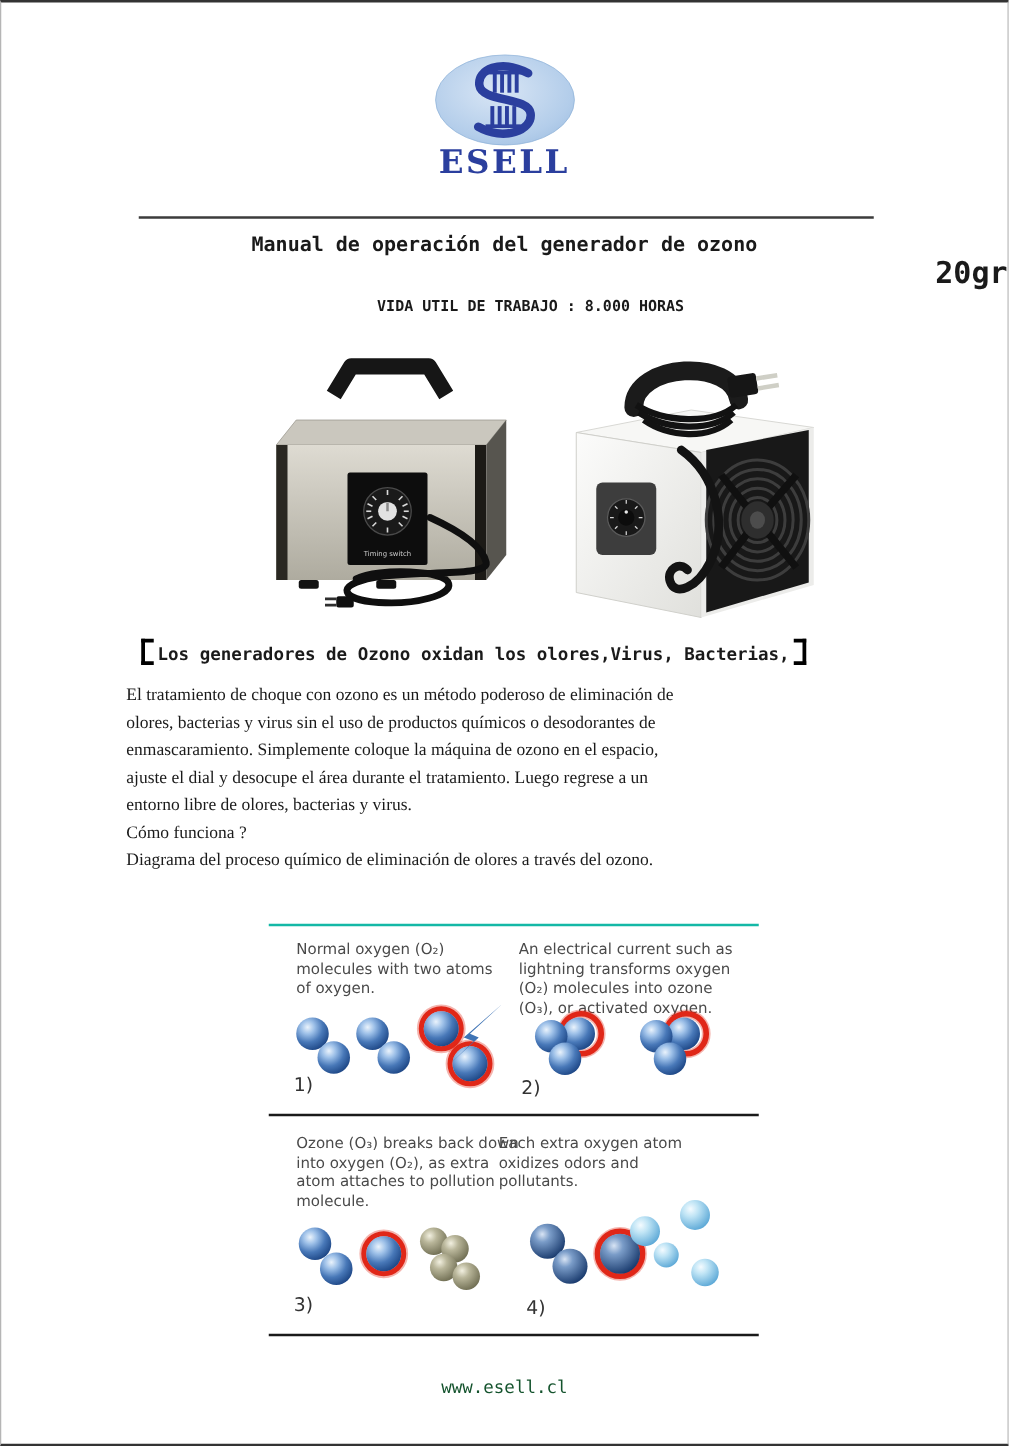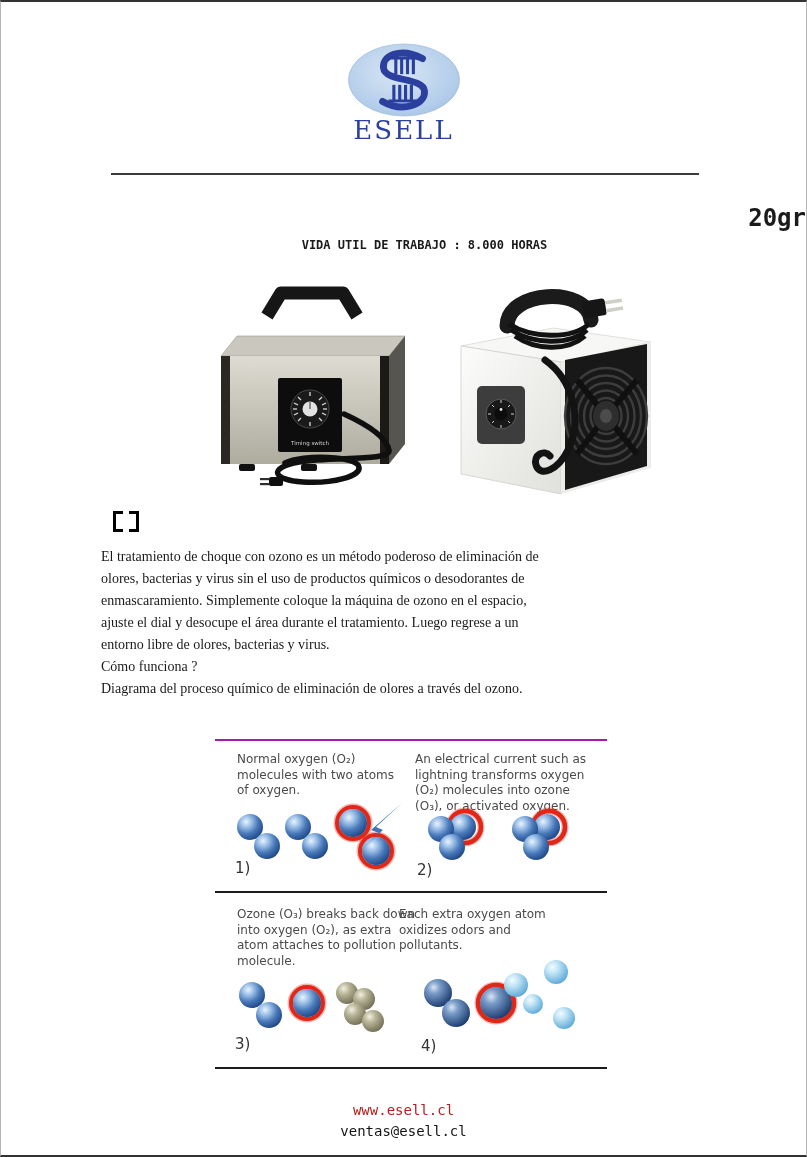--- a/index.html
+++ b/index.html
@@ -5,55 +5,55 @@
   html,body{margin:0;padding:0;background:#e9e9e9;}
   .page{
     position:relative;width:807px;height:1157px;margin:0 auto;background:#ffffff;
     box-sizing:border-box;border:1px solid #b5b5b5;border-top:2px solid #333;border-bottom:2px solid #333;
     font-family:"DejaVu Sans Mono", monospace;color:#1a1a1a;overflow:hidden;
   }
   .abs{position:absolute;}
   
   .logo-wrap{left:0;top:40px;width:100%;text-align:center;}
   .logo-text{left:0;top:113px;width:100%;text-align:center;
-    font-family:"DejaVu Serif", serif;font-weight:normal;font-size:26px;letter-spacing:2px;color:#2b3f9e;}
+    font-family:"DejaVu Serif", serif;font-weight:bold;font-size:26px;letter-spacing:2px;color:#2b3f9e;}
   .rule{left:110px;top:171px;width:588px;height:2px;background:#3c3c3c;}
   .doc-title{left:0;top:184px;width:100%;text-align:center;font-weight:bold;font-size:16px;}
   .doc-model{left:0;top:202px;width:100%;text-align:right;font-weight:bold;font-size:24px;}
   .doc-lifespan{left:0;top:236px;width:100%;text-align:center;font-weight:bold;font-size:12px;margin-left:21px;}
   
   .product-left{left:180px;top:282px;}
   .product-right{left:440px;top:266px;}
   
   .section-heading{left:112px;top:509px;font-weight:bold;font-size:14px;white-space:nowrap;}
   .lb{display:inline-block;width:7px;height:15px;border:3px solid #000;vertical-align:-4px;}
   .lb-open{border-right:none;margin-right:3px;}
   .lb-close{border-left:none;margin-left:3px;}
   
   .body-text{left:100px;top:544px;width:660px;font-size:14px;line-height:22px;white-space:pre-line;font-family:Liberation Serif, serif;}
   
-  .diagram{left:214px;top:737px;width:392px;height:328px;border-top:2px solid #a21caf;}
+  .diagram{left:214px;top:737px;width:392px;height:328px;border-top:2px solid #14b8a6;}
   .diagram .mid-line{left:0;top:150px;width:392px;height:2px;background:#1a1a1a;}
   .diagram .bot-line{left:0;top:326px;width:392px;height:2px;background:#1a1a1a;}
   .caption{font-family:"DejaVu Sans", sans-serif;font-size:12px;line-height:15.5px;color:#4a4a4a;white-space:pre-line;}
   .pnum{font-family:"DejaVu Sans", sans-serif;font-size:15px;color:#333;}
   .cap1{left:22px;top:11px;width:172px;}
   .cap2{left:200px;top:11px;width:190px;}
   .cap3{left:22px;top:166px;width:182px;}
   .cap4{left:184px;top:166px;width:178px;}
   .mol1{left:15px;top:60px;}
   .mol2{left:198px;top:64px;}
   .mol3{left:15px;top:230px;}
   .mol4{left:198px;top:214px;}
   .num1{left:20px;top:118px;}
   .num2{left:202px;top:120px;}
   .num3{left:20px;top:294px;}
   .num4{left:206px;top:296px;}
   
-  .footer-site{left:0;top:1100px;width:100%;text-align:center;font-size:14px;color:#b91c1c;text-decoration:none;}
+  .footer-site{left:0;top:1100px;width:100%;text-align:center;font-size:14px;color:#14532d;text-decoration:none;}
   .footer-mail{left:0;top:1121px;width:100%;text-align:center;font-size:14px;color:#141414;}
 </style>
 </head>
 <body>
 
 <div class="page">
 
   <svg width="0" height="0" style="position:absolute" aria-hidden="true">
     <defs>
       <radialGradient id="gradBlue" cx="35%" cy="30%" r="75%">
@@ -107,20 +107,21 @@
         <rect x="60" y="44" width="3.2" height="16"></rect>
           <rect x="66" y="44" width="3.2" height="16"></rect>
         <rect x="46" y="15" width="29" height="3"></rect>
           <rect x="44" y="59" width="29" height="3"></rect>
       </g>
     </svg>
   </div>
   <div class="abs logo-text">ESELL</div>
 
   <div class="abs rule"></div>
+  <div class="abs doc-title">Manual de operación del generador de ozono</div>
   <div class="abs doc-model">20gr</div>
   <div class="abs doc-lifespan">VIDA UTIL DE TRABAJO : 8.000 HORAS</div>
 
   <div class="abs product-left">
     <svg width="248" height="212" viewBox="0 0 248 212">
       <path d="M86 32 L100 9 L162 9 L176 32" fill="none" stroke="#161616" stroke-width="13" stroke-linejoin="round"></path>
       <polygon points="40,72 208,72 224,52 56,52" fill="#cac7be" stroke="#9a978d" stroke-width="0.6"></polygon>
       <polygon points="208,72 224,52 224,160 208,180" fill="#57554f"></polygon>
       <rect x="40" y="72" width="168" height="108" fill="url(#gradMetal)"></rect>
       <rect x="40" y="72" width="9" height="108" fill="#2a2822"></rect>
@@ -199,21 +200,21 @@
           <line x1="69" y1="137" x2="67" y2="139"></line>
             <line x1="53" y1="153" x2="51" y2="155"></line>
         </g>
         <circle cx="60" cy="146" r="6.5" fill="#0c0c0c"></circle>
         <circle cx="60" cy="141.5" r="1.4" fill="#e8e8e8"></circle>
       </g>
     </svg>
   </div>
 
   <div class="abs section-heading">
-    <span class="lb lb-open"></span><span class="lb lb-close"></span>
+    <span class="lb lb-open"></span><span>Los generadores de Ozono oxidan los olores,Virus, Bacterias,</span><span class="lb lb-close"></span>
   </div>
 
   <div class="abs body-text">El tratamiento de choque con ozono es un método poderoso de eliminación de
 olores, bacterias y virus sin el uso de productos químicos o desodorantes de
 enmascaramiento. Simplemente coloque la máquina de ozono en el espacio,
 ajuste el dial y desocupe el área durante el tratamiento. Luego regrese a un
 entorno libre de olores, bacterias y virus.
 Cómo funciona ?
 Diagrama del proceso químico de eliminación de olores a través del ozono.</div>
 
@@ -287,15 +288,14 @@
         <circle cx="151" cy="63" r="11" fill="url(#gradLight)"></circle>
     </svg>
 
     <div class="abs pnum num1">1)</div>
     <div class="abs pnum num2">2)</div>
     <div class="abs pnum num3">3)</div>
     <div class="abs pnum num4">4)</div>
   </div>
 
   <a href="#" class="abs footer-site">www.esell.cl</a>
-  <div class="abs footer-mail">ventas@esell.cl</div>
 
 </div>
 
 </body></html>

